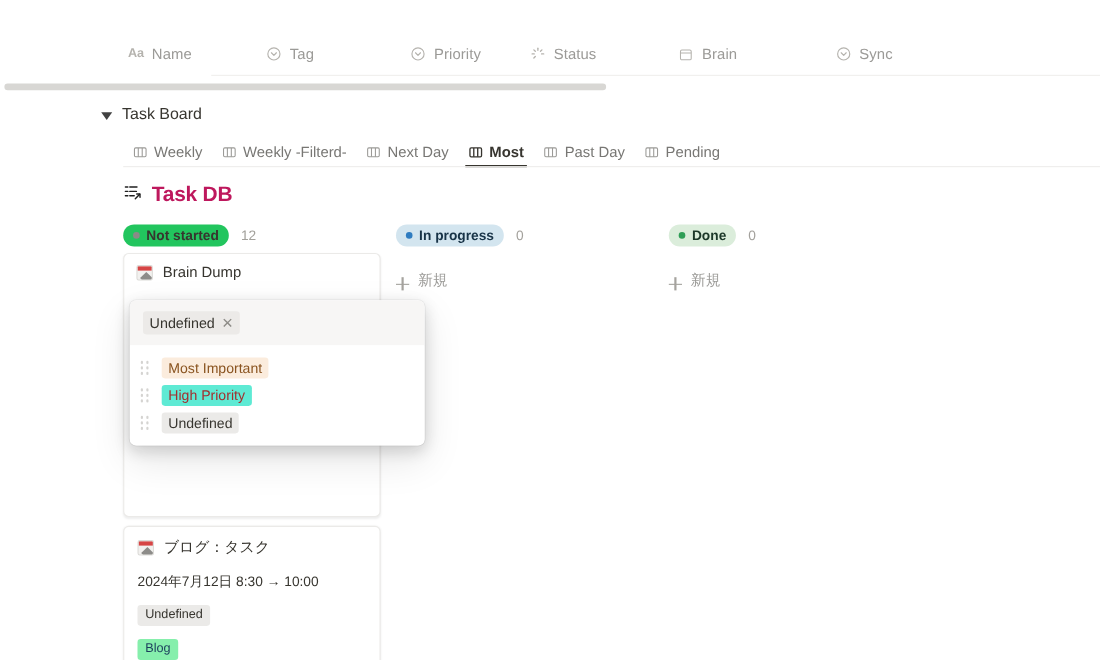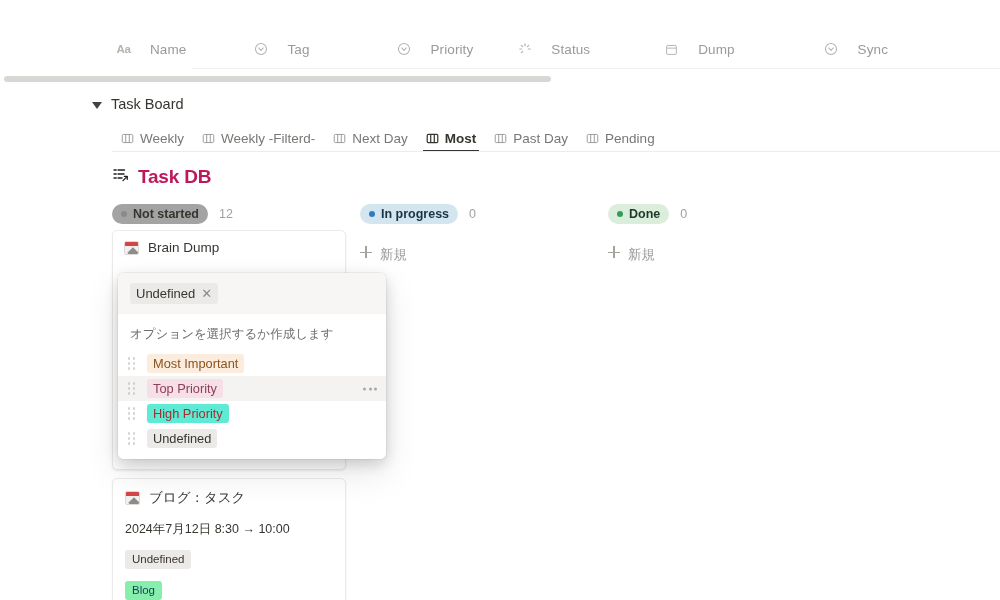--- a/index.html
+++ b/index.html
@@ -16,21 +16,20 @@
   .prop-bar {
     position: absolute; left: 0; top: 34px;
     width: 1000px; height: 30px;
     display: flex; align-items: center;
     white-space: nowrap;
   }
   .prop {
     display: flex; align-items: center;
     color: #9b9a97; font-size: 13.5px;
     height: 28px;
-    gap: 12px;
   }
   .prop .pico {
     display: inline-flex; align-items: center; justify-content: center;
     width: 15px; height: 15px; margin-right: 7px;
     color: #b5b3ae; flex: none;
   }
   .prop .plabel { letter-spacing: .1px; }
   .prop-aa { font-size: 11.5px; font-weight: 700; letter-spacing: -.3px; color: #b5b3ae; }
 
   .thin-rule {
@@ -93,21 +92,21 @@
   .col-head { display: flex; align-items: center; gap: 11px; height: 24px; }
   .chip {
     display: inline-flex; align-items: center; gap: 6px;
     height: 20px; padding: 0 9px; border-radius: 10px;
     font-size: 12.5px; font-weight: 600; line-height: 1;
   }
   .dot { width: 6px; height: 6px; border-radius: 50%; flex: none; }
   .count { font-size: 12.5px; color: #a3a19c; }
 
   .new-row {
-    display: flex; align-items: flex-start; gap: 8px;
+    display: flex; align-items: flex-end; gap: 8px;
     margin-top: 20px; color: #9b9a97; font-size: 13.5px; cursor: pointer;
   }
   .plus {
     width: 12px; height: 12px; position: relative; flex: none;
   }
   .plus::before, .plus::after {
     content: ""; position: absolute; background: #a5a39e;
   }
   .plus::before { left: 0; top: 5.5px; width: 12px; height: 1.4px; }
   .plus::after { top: 0; left: 5.3px; height: 12px; width: 1.4px; }
@@ -252,21 +251,21 @@
       <span class="plabel">Status</span>
     </div>
 
     <div class="prop" style="margin-left:74px;">
       <span class="pico">
         <svg width="13" height="13" viewBox="0 0 16 16">
             <rect x="2" y="3" width="12" height="11" rx="1.6" fill="none" stroke="#b5b3ae" stroke-width="1.2"></rect>
             <line x1="2" y1="6.3" x2="14" y2="6.3" stroke="#b5b3ae" stroke-width="1.2"></line>
           </svg>
       </span>
-      <span class="plabel">Dump</span>
+      <span class="plabel">Brain</span>
     </div>
 
 
     <div class="prop" style="margin-left:89px;justify-content:space-between;">
       <span class="pico">
         <svg width="14" height="14" viewBox="0 0 16 16">
             <circle cx="8" cy="8" r="6.3" fill="none" stroke="#b5b3ae" stroke-width="1.2"></circle>
             <path d="M5.4 6.8 L8 9.6 L10.6 6.8" fill="none" stroke="#b5b3ae" stroke-width="1.2" stroke-linecap="round" stroke-linejoin="round"></path>
           </svg>
       </span>
@@ -362,21 +361,21 @@
         </g>
       </svg>
     </span>
     <span class="tname">Task DB</span>
   </div>
 
   <div class="columns">
 
     <div class="col" style="left:0px;">
       <div class="col-head">
-        <span class="chip" style="background:#a3a3a3;color:#37352f;text-align:center;">
+        <span class="chip" style="background:#22c55e;color:#37352f;text-align:center;">
           <span class="dot" style="background:#8b8a87"></span>
           <span>Not started</span>
         </span>
         <span class="count">12</span>
       </div>
     </div>
 
     <div class="col" style="left:248px;">
       <div class="col-head">
         <span class="chip" style="background:#d3e5ef;color:#183347;">
@@ -428,50 +427,33 @@
   </div>
 
   <div class="popover">
     <div class="pop-head">
       <span class="pop-chip">
         <span>Undefined</span>
         <span class="pop-x">✕</span>
       </span>
     </div>
     <div class="pop-body">
-      <div class="pop-hint">オプションを選択するか作成します</div>
 
       <div class="opt">
         <span class="grip">
             <i></i>
             <i></i>
             <i></i>
             <i></i>
             <i></i>
             <i></i>
           </span>
         <span class="optlabel" style="background:#fbecdd;color:#8a5420;">Most Important</span>
       </div>
 
-      <div class="opt hover">
-        <span class="grip">
-            <i></i>
-            <i></i>
-            <i></i>
-            <i></i>
-            <i></i>
-            <i></i>
-          </span>
-        <span class="optlabel" style="background:#f6dfe6;color:#8d3f5b;">Top Priority</span>
-        <span class="dots">
-            <i></i>
-            <i></i>
-            <i></i>
-          </span>
-      </div>
 
       <div class="opt">
         <span class="grip">
             <i></i>
             <i></i>
             <i></i>
             <i></i>
             <i></i>
             <i></i>
           </span>

